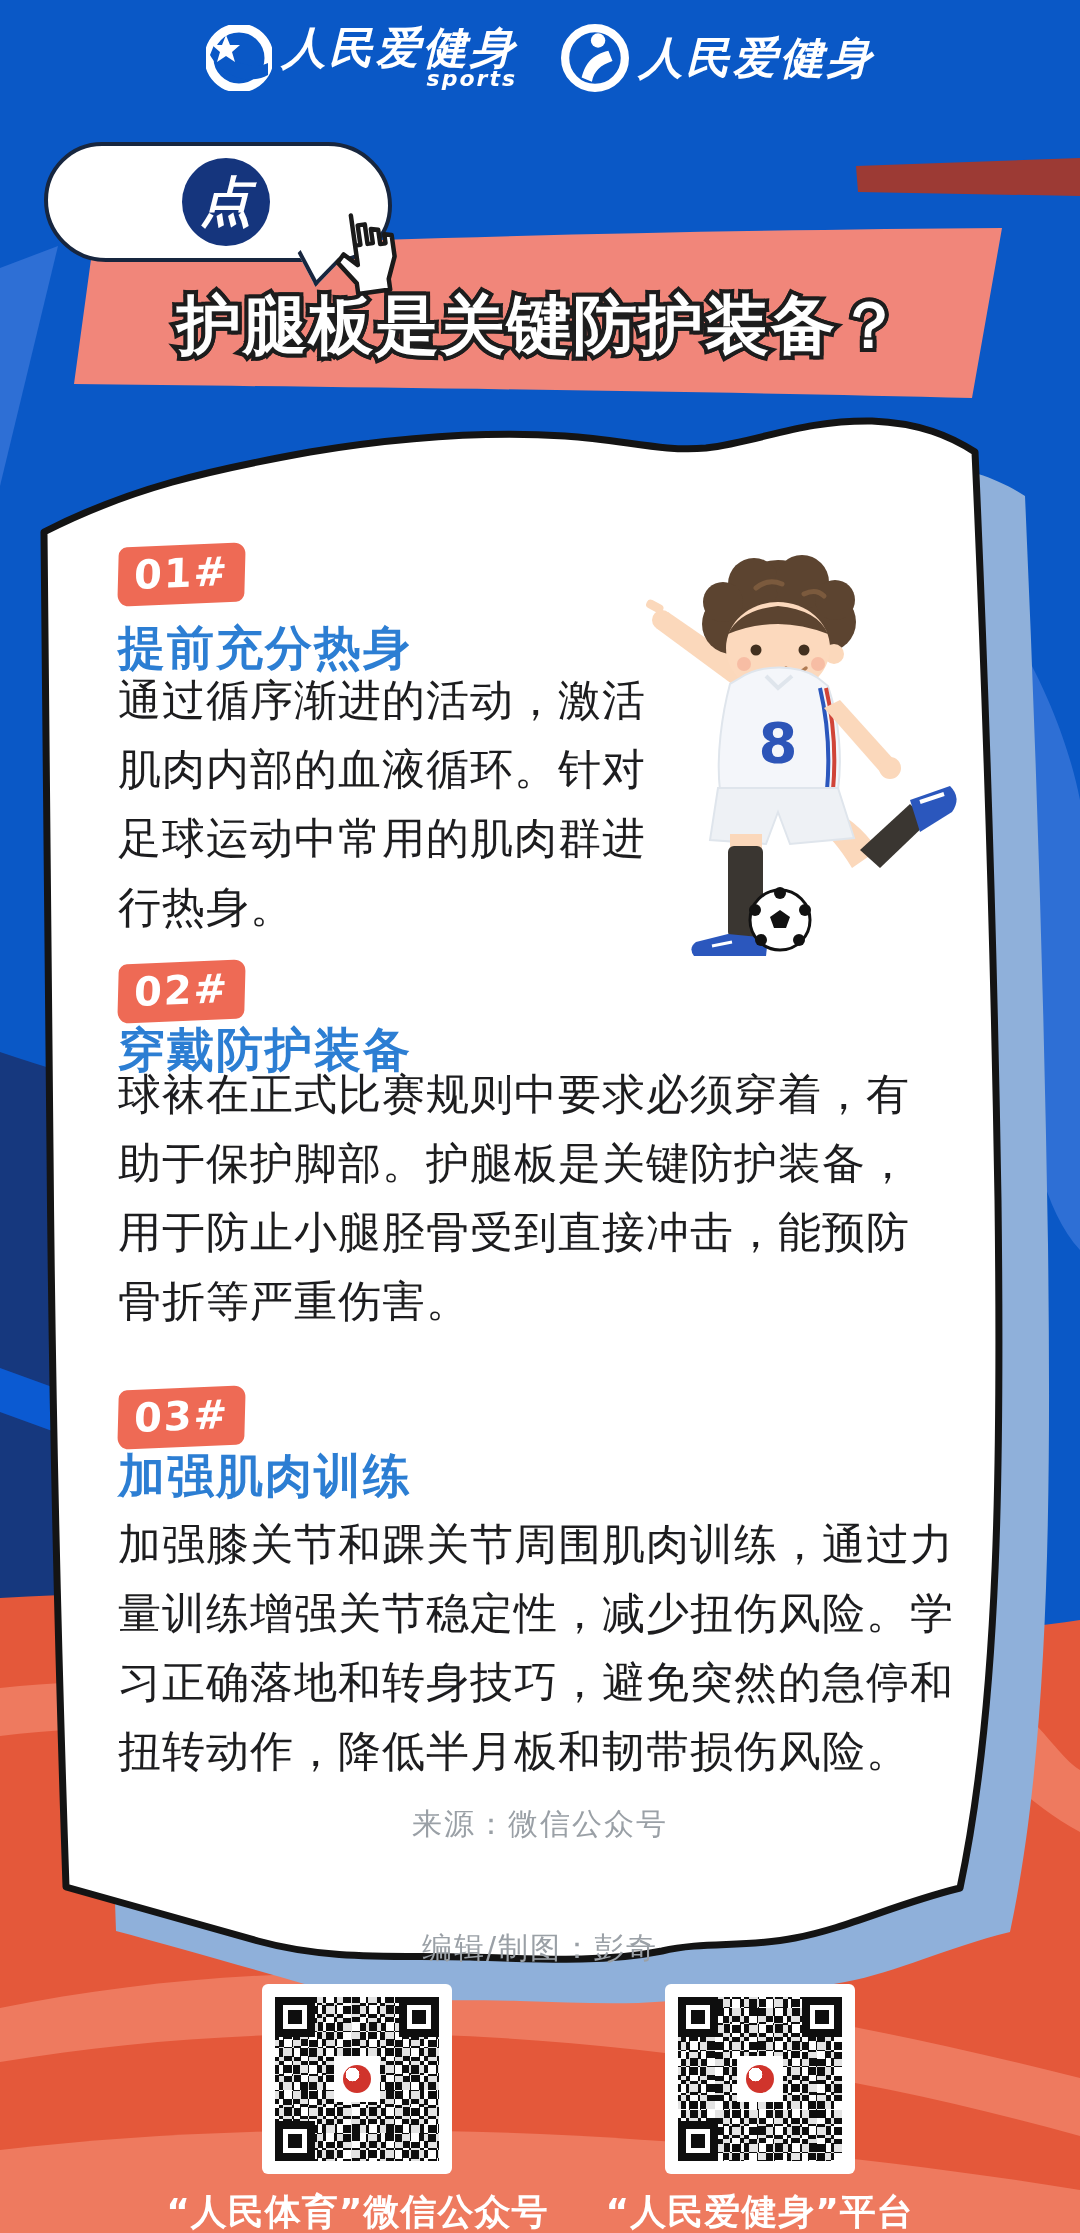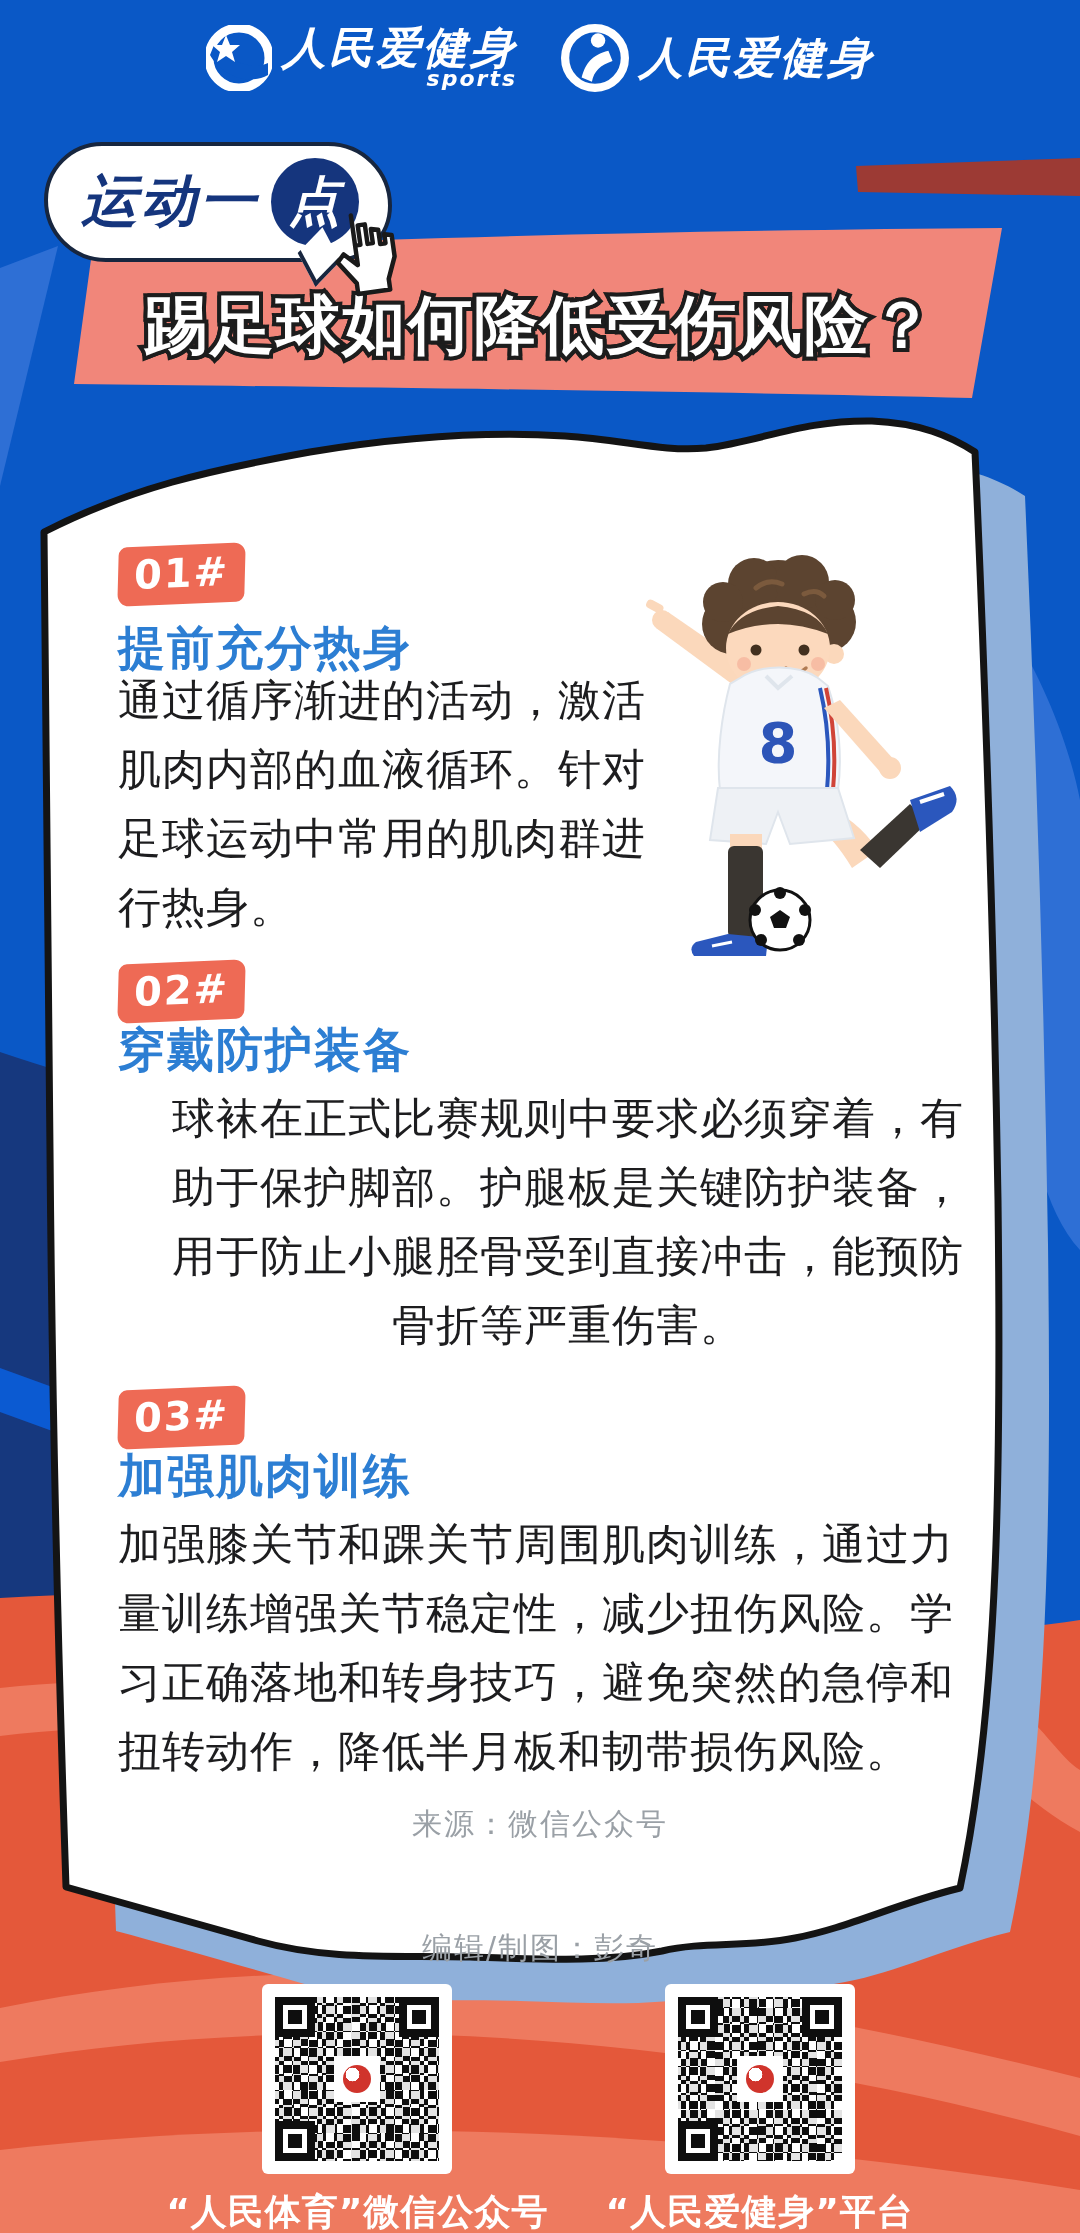--- a/index.html
+++ b/index.html
@@ -36,21 +36,21 @@
     -webkit-text-stroke:8px #1d1d1d;-webkit-text-fill-color:#fff;paint-order:stroke fill;
     text-shadow:3px 3px 0 #1d1d1d,-3px 3px 0 #1d1d1d,3px -3px 0 #1d1d1d,-3px -3px 0 #1d1d1d,4px 0 0 #1d1d1d,-4px 0 0 #1d1d1d,0 4px 0 #1d1d1d,0 -4px 0 #1d1d1d;}
 
   
   .sec-badge{position:absolute;left:118px;display:inline-block;background:var(--badge-red);color:#fff;
     font-size:40px;font-weight:800;letter-spacing:2px;padding:5px 16px 8px;border-radius:8px 12px 8px 12px;
     transform:rotate(-2.5deg) skewX(-4deg);z-index:3;}
   .sec-heading{position:absolute;left:118px;color:var(--heading-blue);font-size:47px;font-weight:800;letter-spacing:2px;z-index:3;}
   .sec-body{position:absolute;left:118px;color:var(--body-ink);font-size:43px;line-height:69px;white-space:pre-line;z-index:3;letter-spacing:1px;}
   .b1{top:545px;} .h1{top:617px;} .t1{top:666px;width:560px;}
-  .b2{top:962px;} .h2{top:1019px;} .t2{top:1084px;width:900px;text-align:center;}
+  .b2{top:962px;} .h2{top:1019px;} .t2{top:1060px;width:900px;}
   .b3{top:1388px;} .h3{top:1445px;} .t3{top:1510px;width:910px;}
 
   .credit{position:absolute;left:0;width:100%;text-align:center;color:var(--credit-gray);font-size:30px;letter-spacing:2px;z-index:3;}
   .c1{top:1804px;} .c2{top:1928px;}
 
   
   .player{position:absolute;left:628px;top:550px;width:344px;height:412px;z-index:2;}
 
   
   .qr-row{position:absolute;top:1984px;left:0;width:100%;display:flex;justify-content:center;gap:57px;z-index:3;}
@@ -107,28 +107,27 @@
       <svg width="68" height="68" viewBox="0 0 66 66">
         <circle cx="33" cy="33" r="29" fill="none" stroke="#fff" stroke-width="8"></circle>
         <circle cx="36" cy="16" r="7" fill="#fff"></circle>
         <path d="M20,52 C24,38 30,30 46,26 L50,36 C38,40 32,46 30,56 Z" fill="#fff"></path>
       </svg>
       <span class="logo-text">人民爱健身</span>
     </div>
   </div>
 
   <div class="bubble">
-    <span class="bubble-left">运动一</span>
     <span class="dot-circle">点</span>
     <svg class="cursor-icon" viewBox="0 0 40 48">
       <path d="M14 2 L14 30 L7 23 L3 27 L12 40 L12 46 L30 46 L30 40 L35 28 L35 16 L31 15 L31 20 L28 20 L28 12 L24 11 L24 19 L21 19 L21 8 L17 8 L17 19 L14 19 Z" fill="#fff" stroke="#1a1a1a" stroke-width="2.5" stroke-linejoin="round"></path>
     </svg>
   </div>
 
-  <div class="title">踢足球如何降低受伤风险？</div>
+  <div class="title">护腿板是关键防护装备？</div>
 
   <span class="sec-badge b1">01#</span>
   <div class="sec-heading h1">提前充分热身</div>
   <div class="sec-body t1">通过循序渐进的活动，激活
 肌肉内部的血液循环。针对
 足球运动中常用的肌肉群进
 行热身。</div>
 
   <span class="sec-badge b2">02#</span>
   <div class="sec-heading h2">穿戴防护装备</div>

